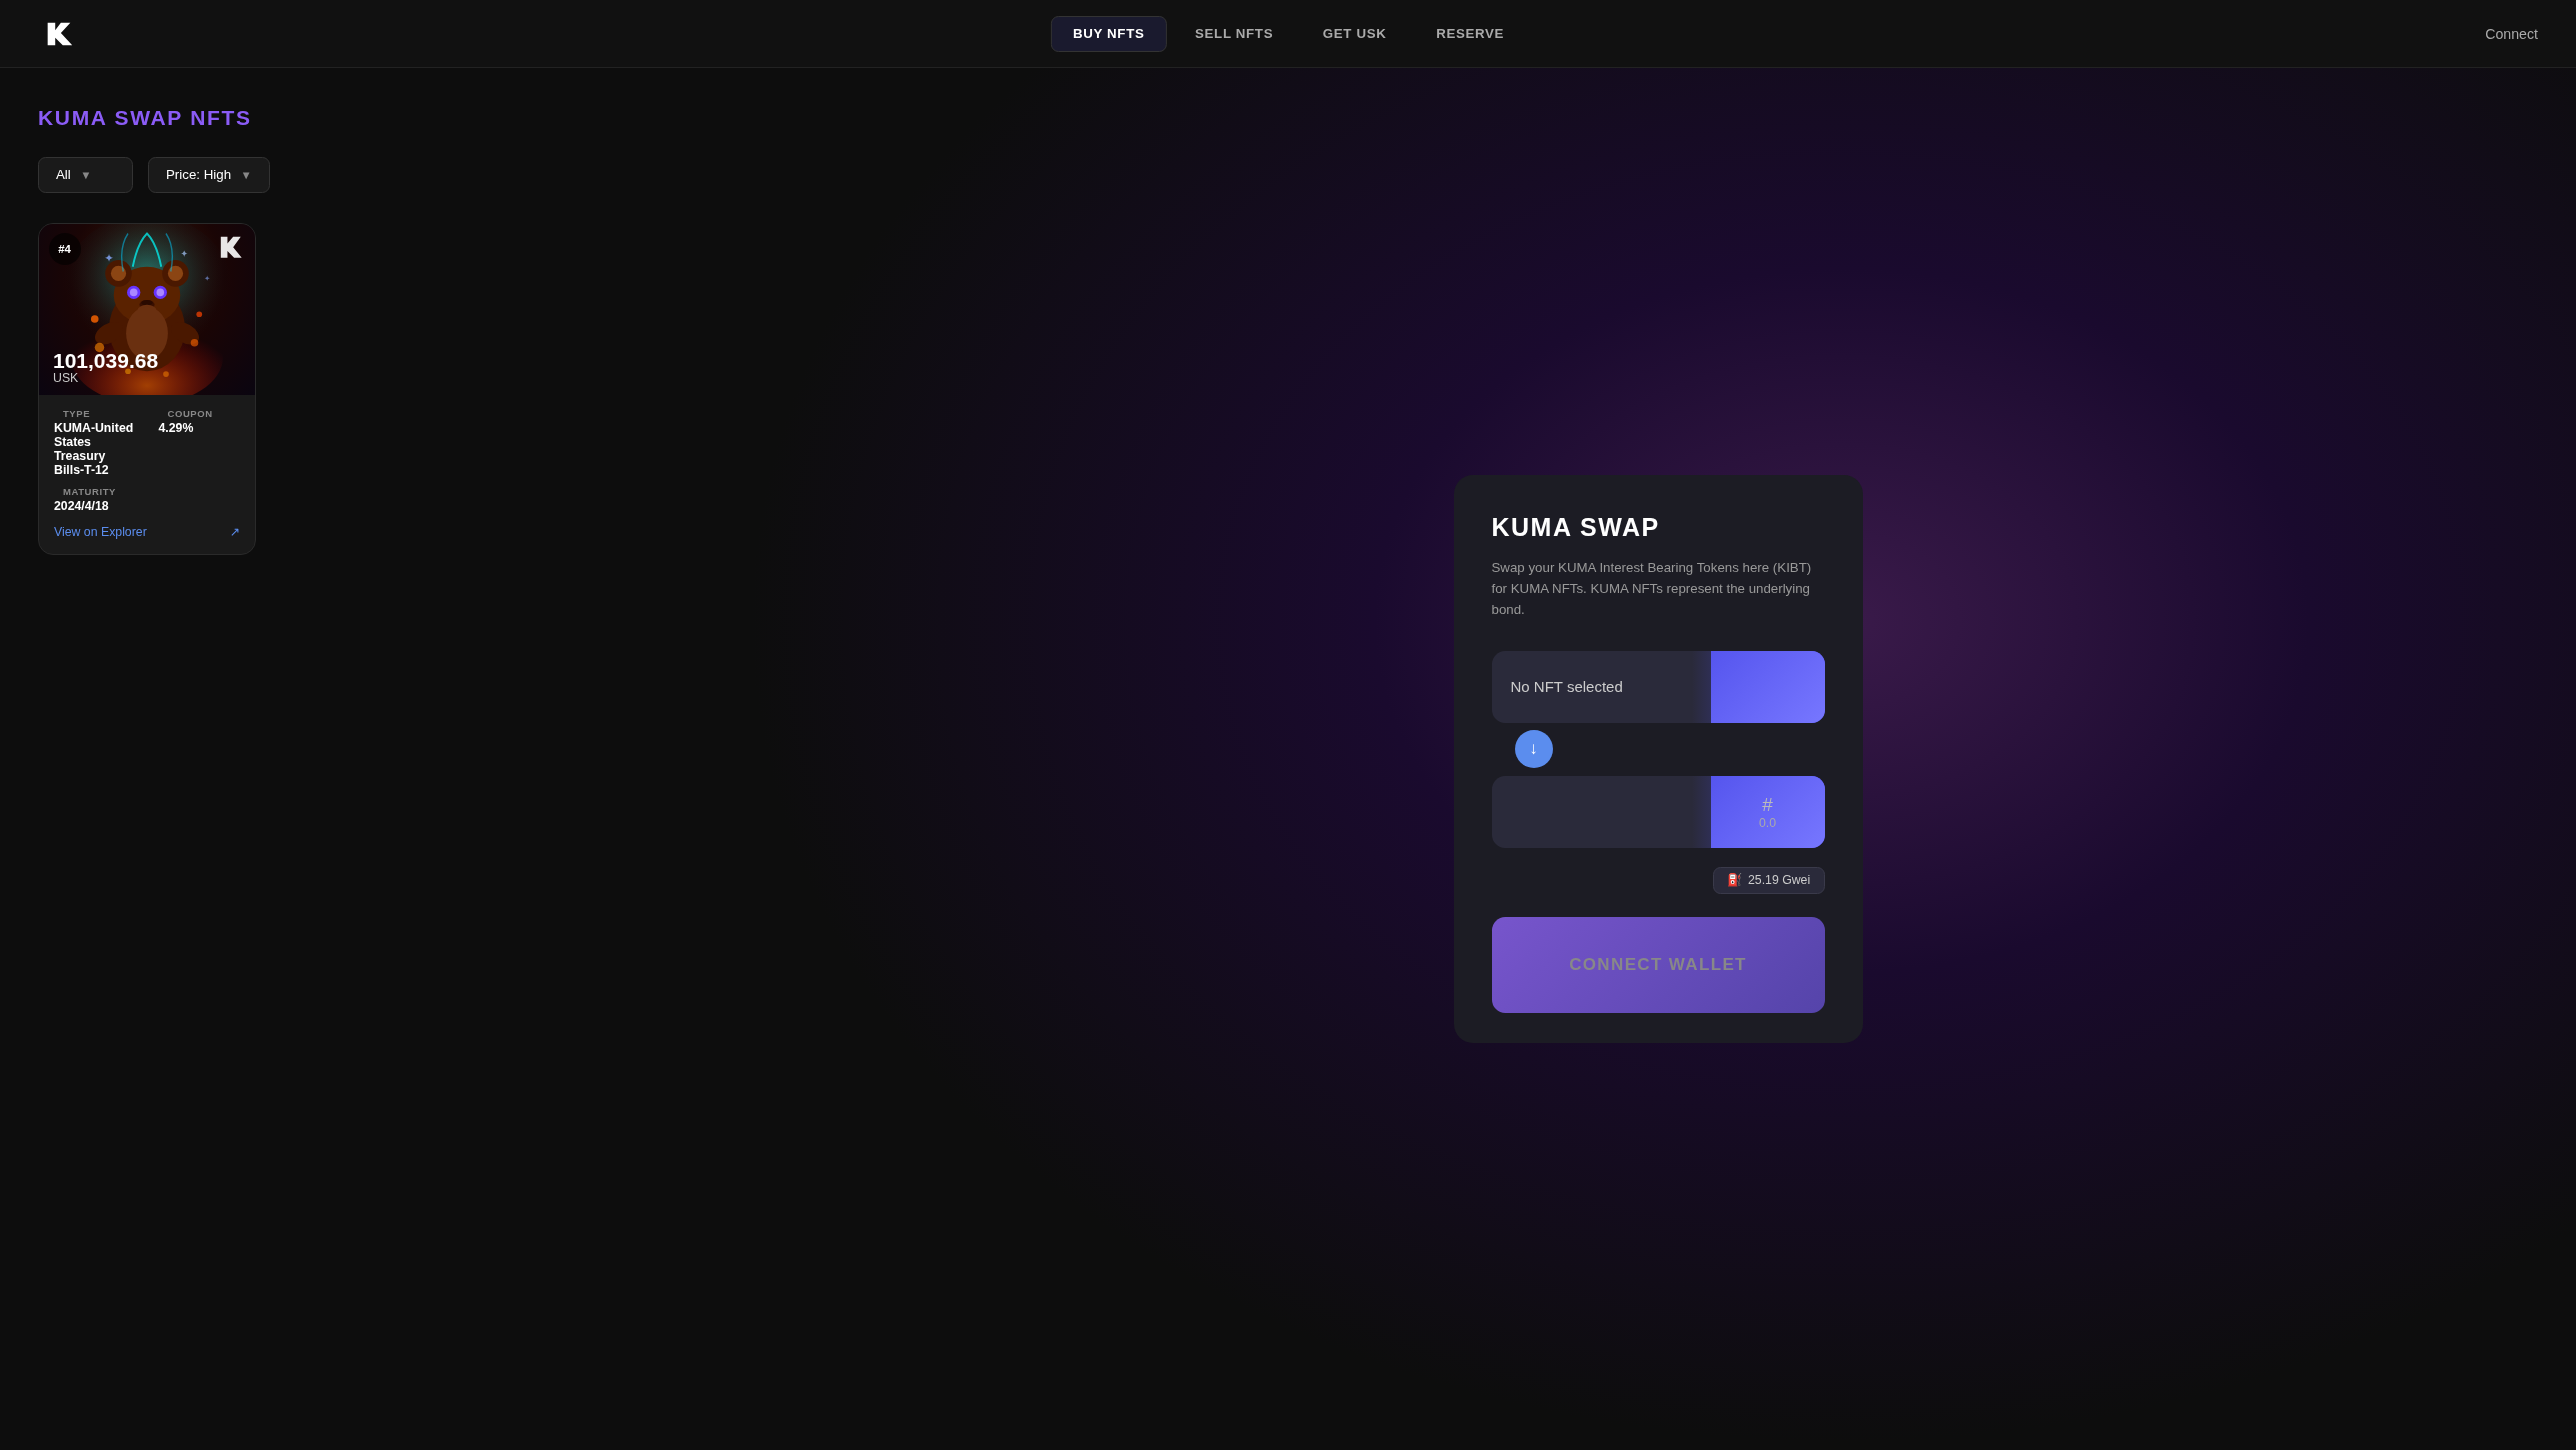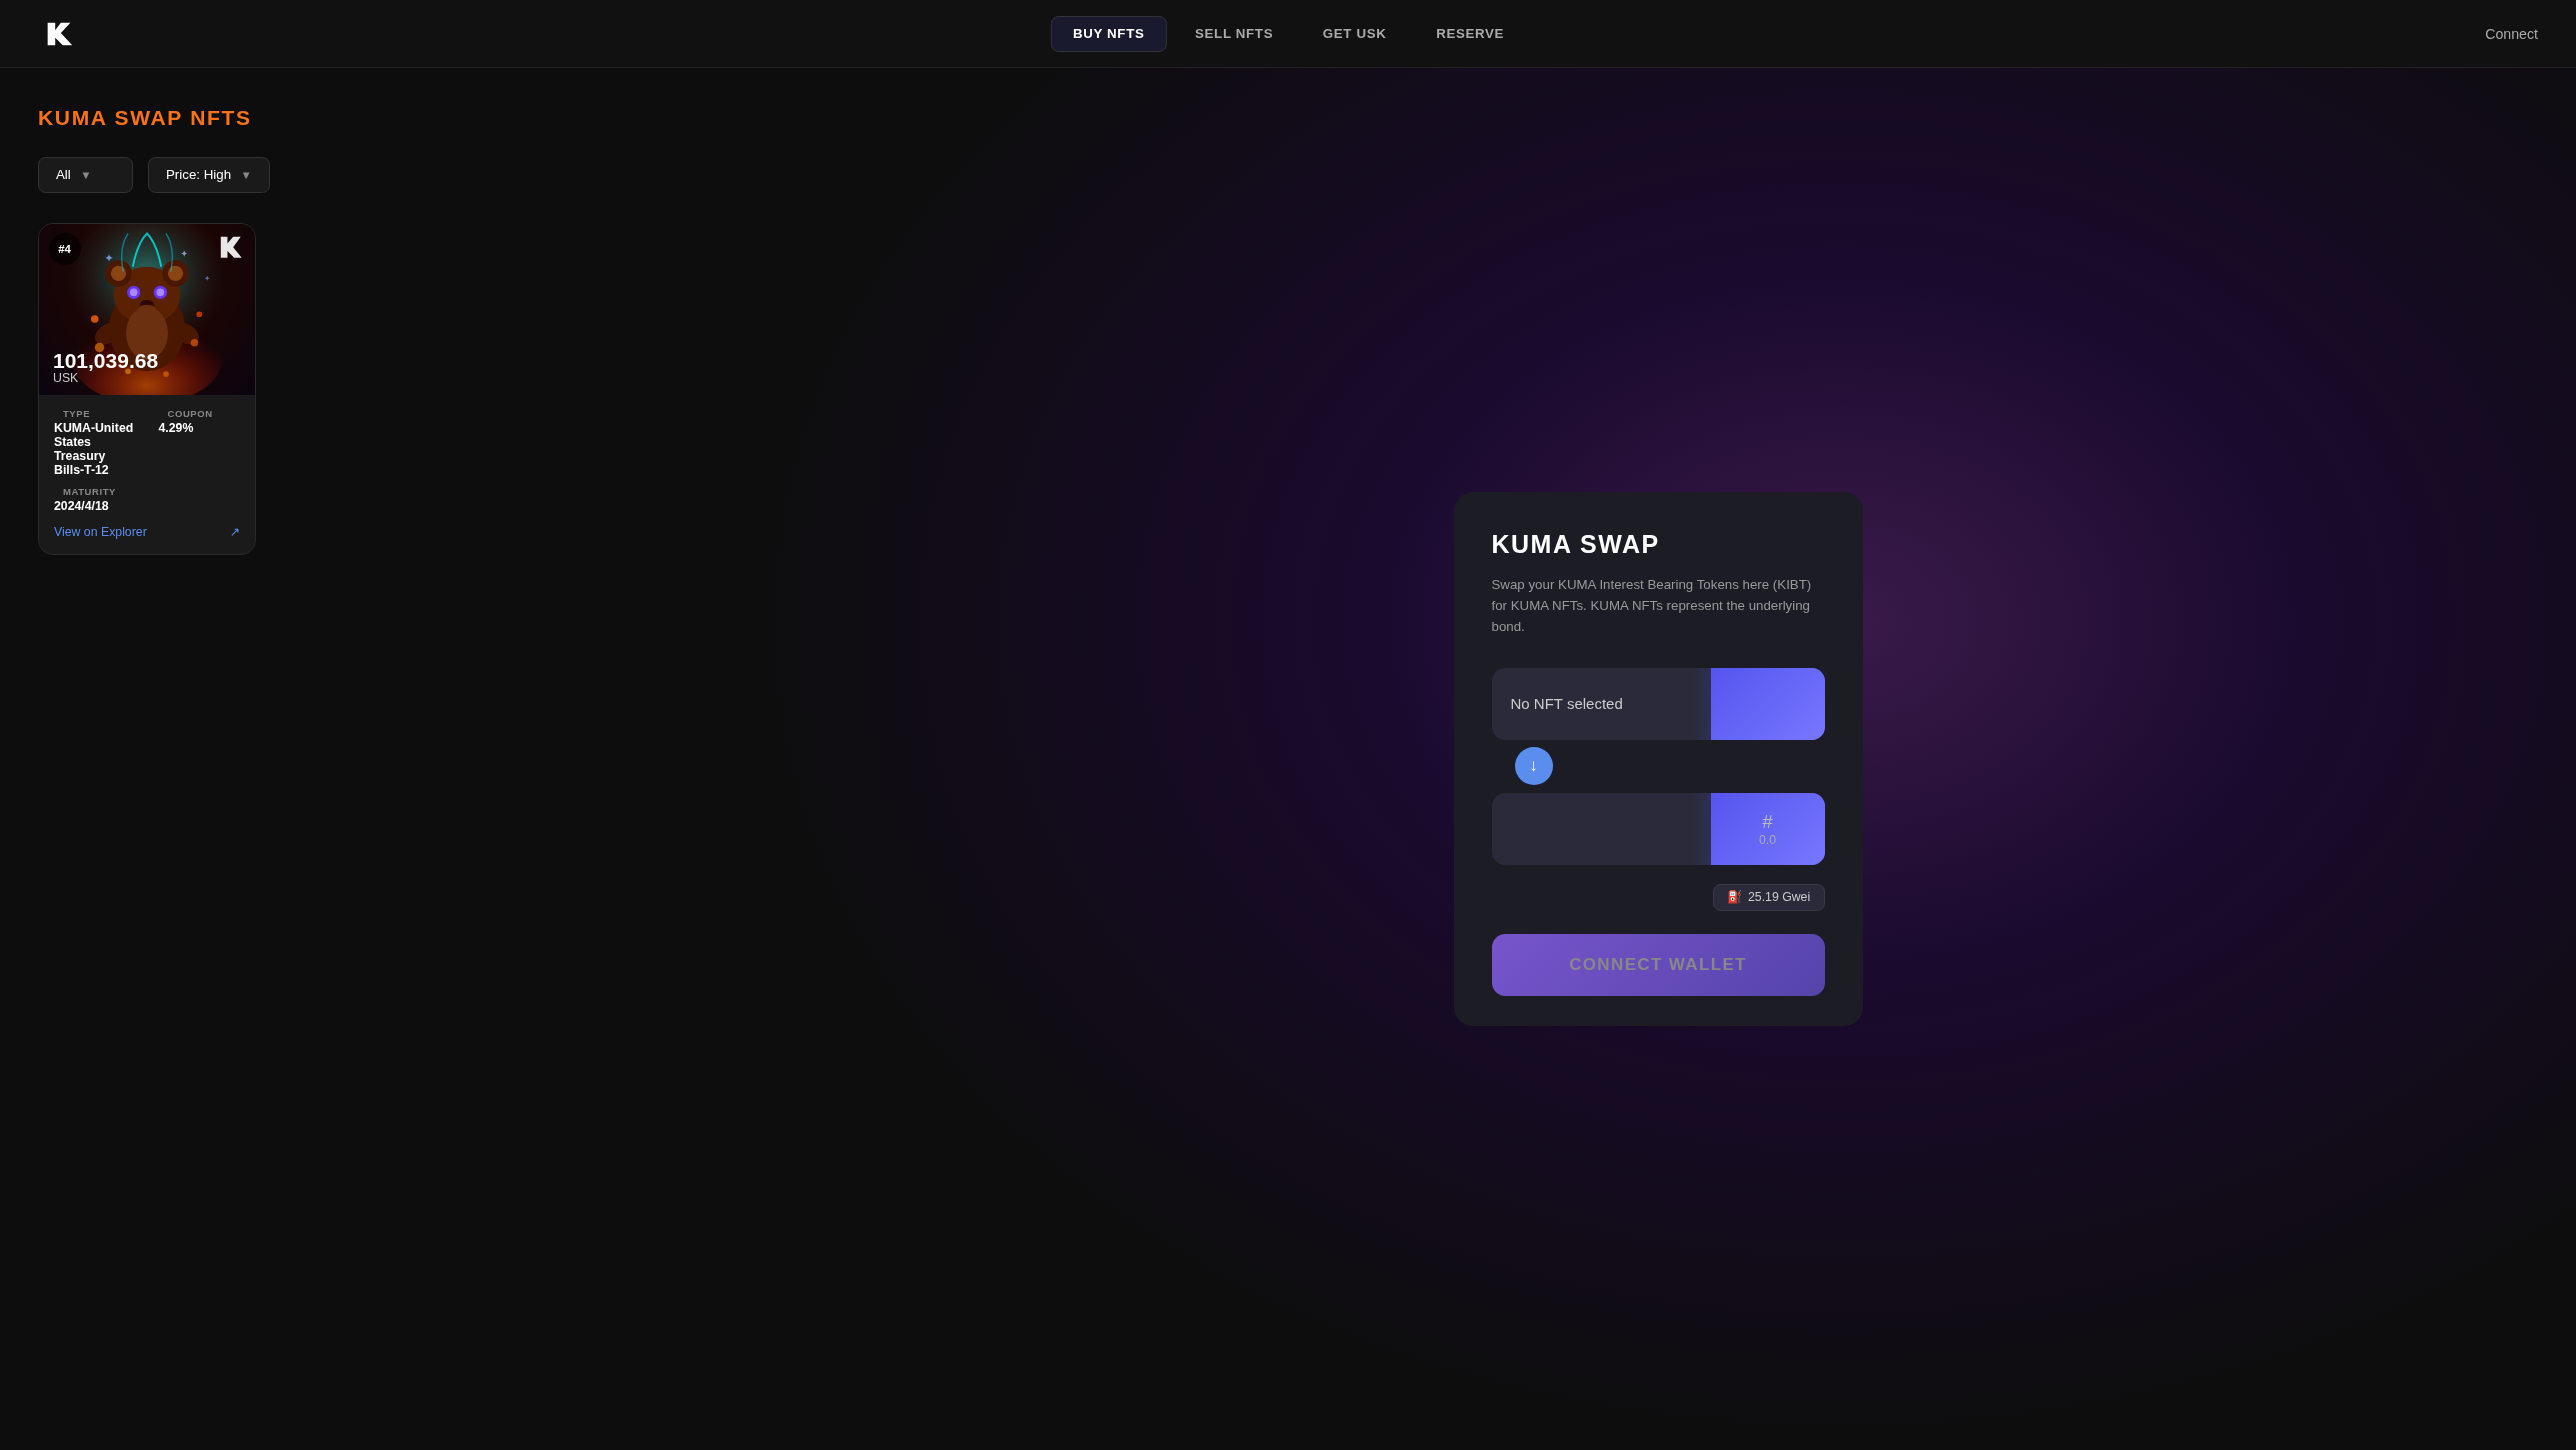--- a/index.html
+++ b/index.html
@@ -74,21 +74,21 @@
     .left-panel {
       flex: 0 0 740px;
       padding: 38px 38px;
       background-color: #0d0d0d;
     }
     .page-title {
       font-size: 21px;
       font-weight: 700;
       letter-spacing: 0.08em;
       margin-bottom: 26.6px;
-      color: #f97316;
+      color: #8b5cf6;
     }
     .filters {
       display: flex;
       gap: 15px;
       margin-bottom: 30px;
     }
     .filter-dropdown {
       display: flex;
       align-items: center;
       gap: 9.5px;
@@ -333,21 +333,21 @@
       font-size: 12.3px;
       color: #cccccc;
       display: flex;
       align-items: center;
       gap: 5.7px;
     }
 
     
     .connect-wallet-btn {
       width: 100%;
-      padding: 21px;
+      padding: 38px;
       background: linear-gradient(135deg, #7755cc, #5544aa);
       border: none;
       border-radius: 13.3px;
       font-size: 17px;
       font-weight: 700;
       color: #888;
       letter-spacing: 0.08em;
       cursor: pointer;
       text-transform: uppercase;
     }

